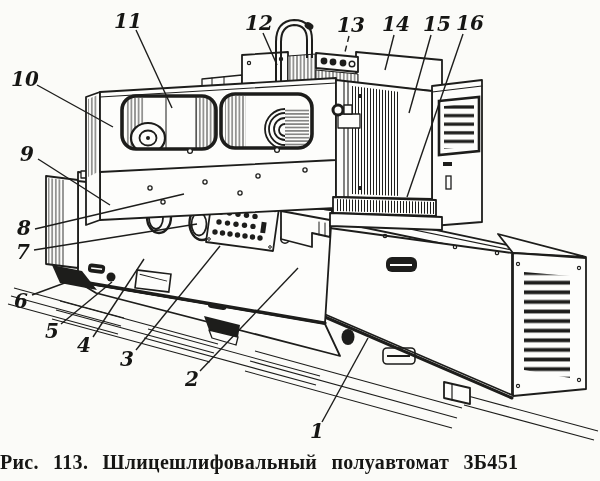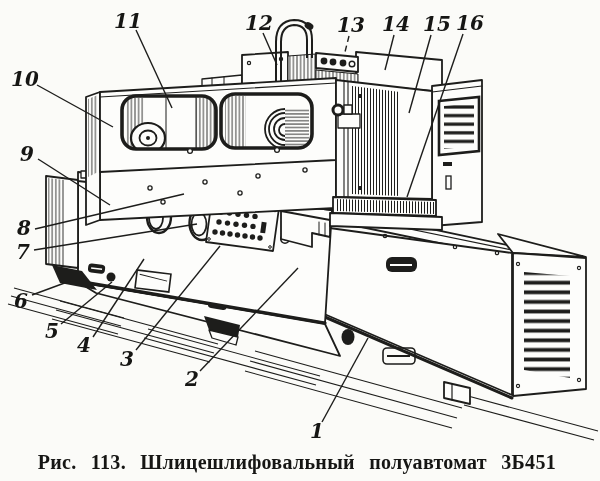--- a/index.html
+++ b/index.html
@@ -16,21 +16,21 @@
   .face-thin{fill:#fdfdfb;stroke:#1d1d1b;stroke-width:1.3;stroke-linejoin:round;}
   .edge{stroke:#1d1d1b;fill:none;stroke-linecap:round;}
   .dark{fill:#1d1d1b;stroke:none;}
   .callout-num{
     font-family:"DejaVu Serif", serif;
     font-style:italic;font-weight:bold;font-size:20px;fill:#161614;
   }
   .leader{stroke:#1d1d1b;stroke-width:1.4;fill:none;}
   .caption{
     position:absolute;top:451px;left:0;width:556px;
-    text-align:right;font-size:20px;font-weight:600;color:#161614;
+    text-align:left;font-size:20px;font-weight:600;color:#161614;
     letter-spacing:0.3px;word-spacing:9px;
     font-family:"Liberation Serif", serif;
   }
 </style>
 </head>
 <body>
 
 <div class="figure-wrap">
 <svg width="600" height="481" viewBox="0 0 600 481">
   <defs>

